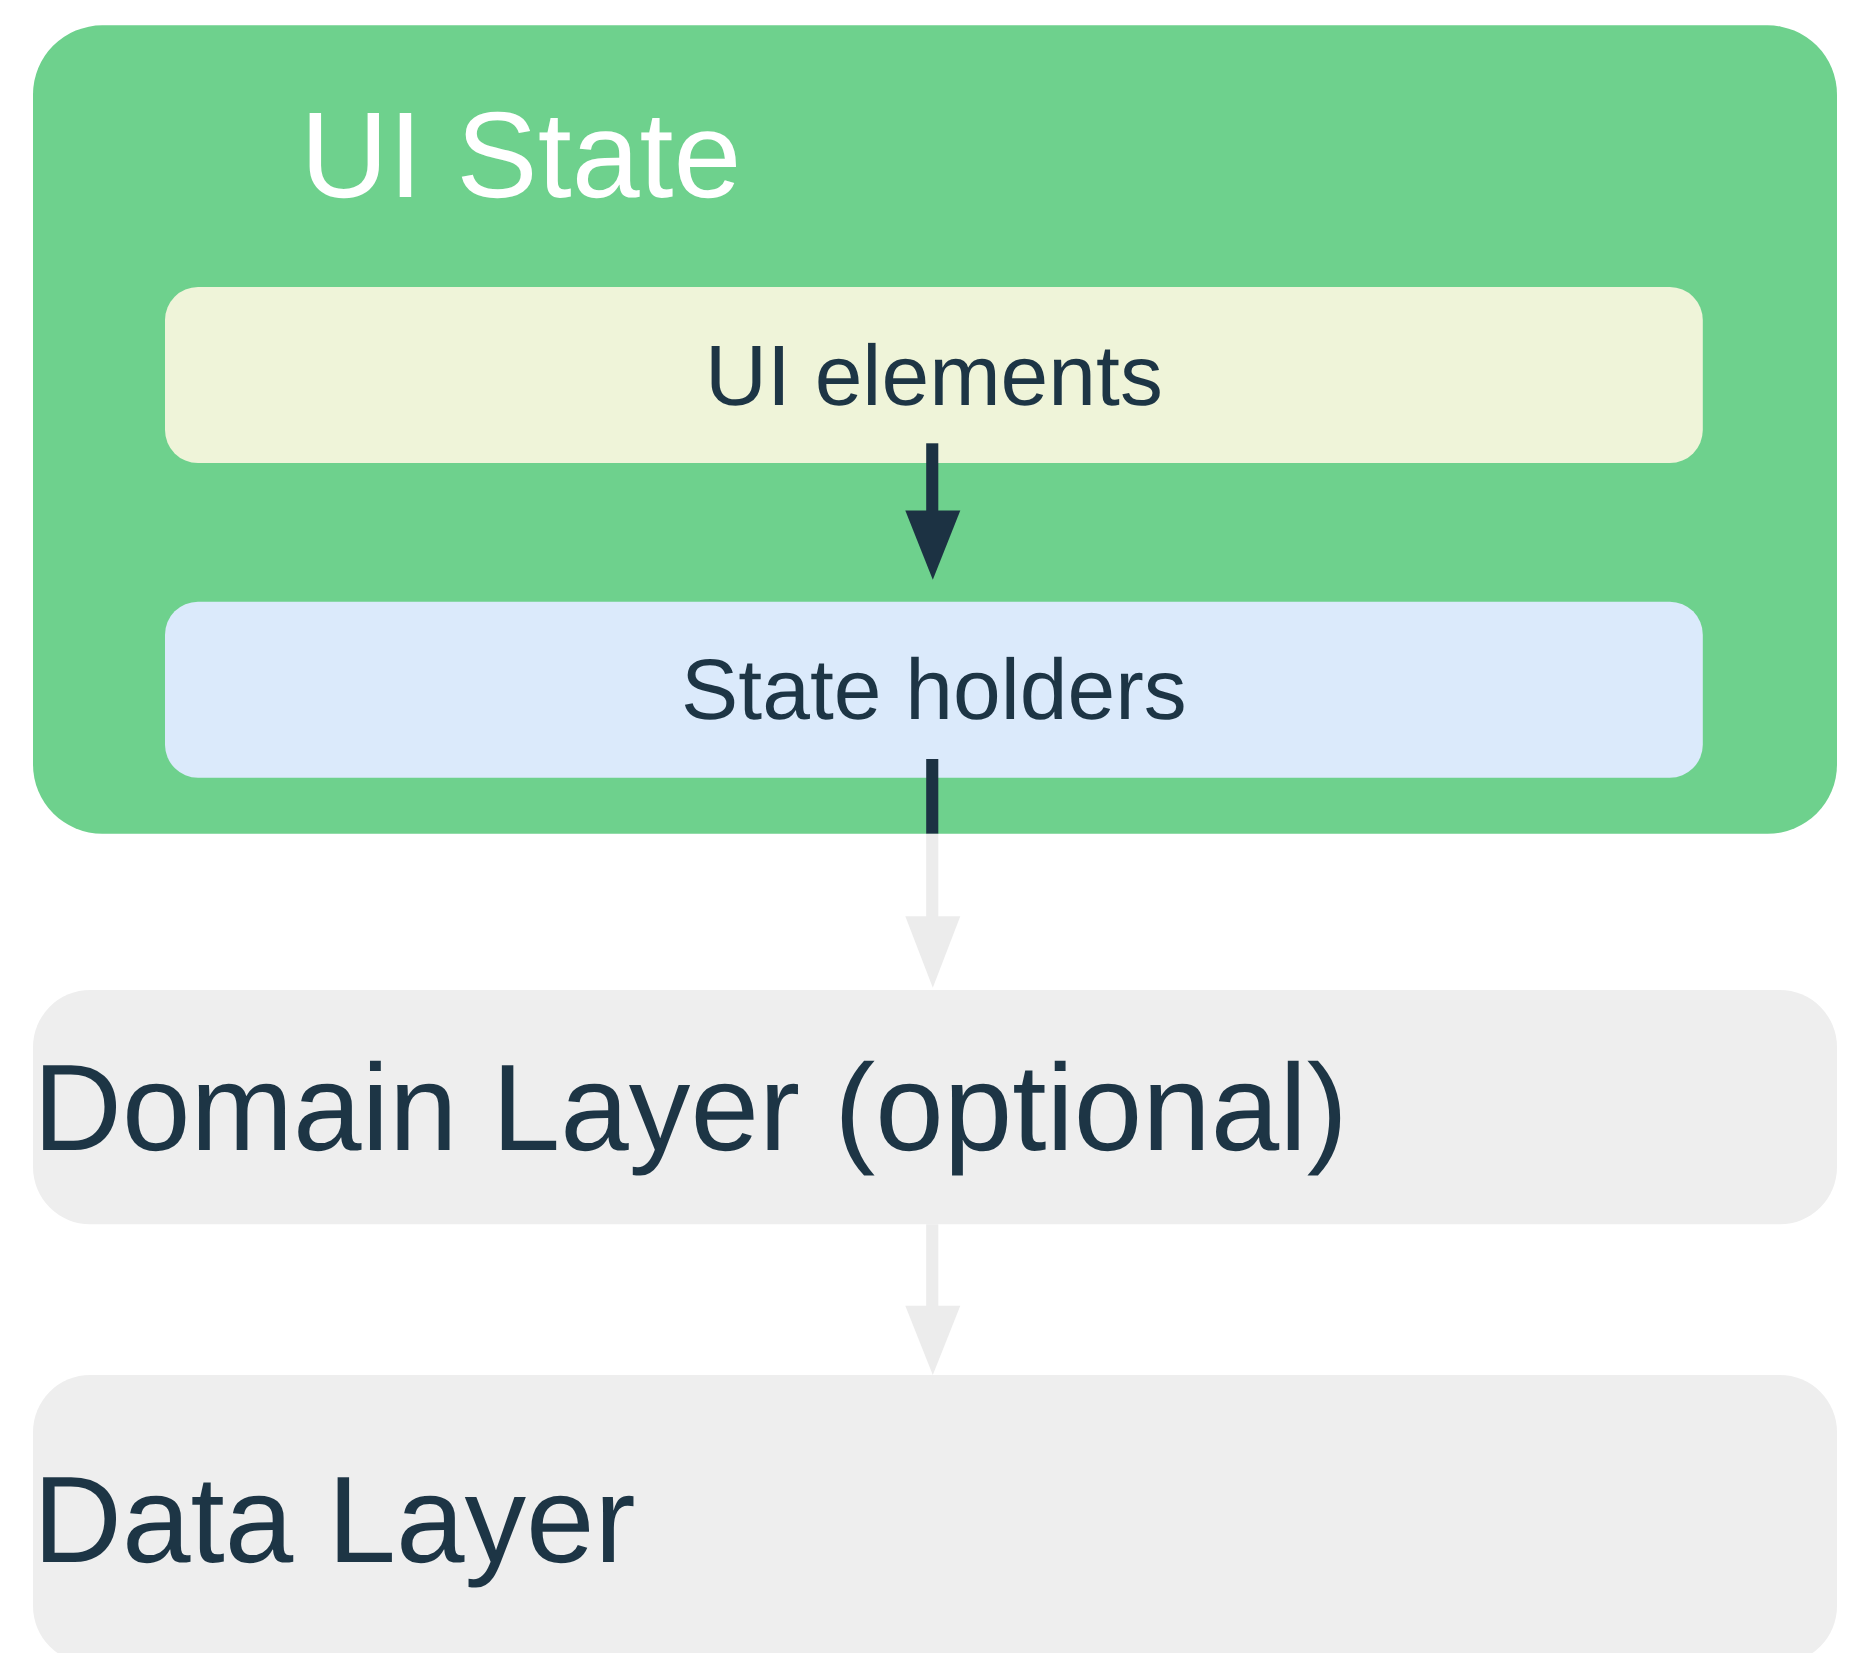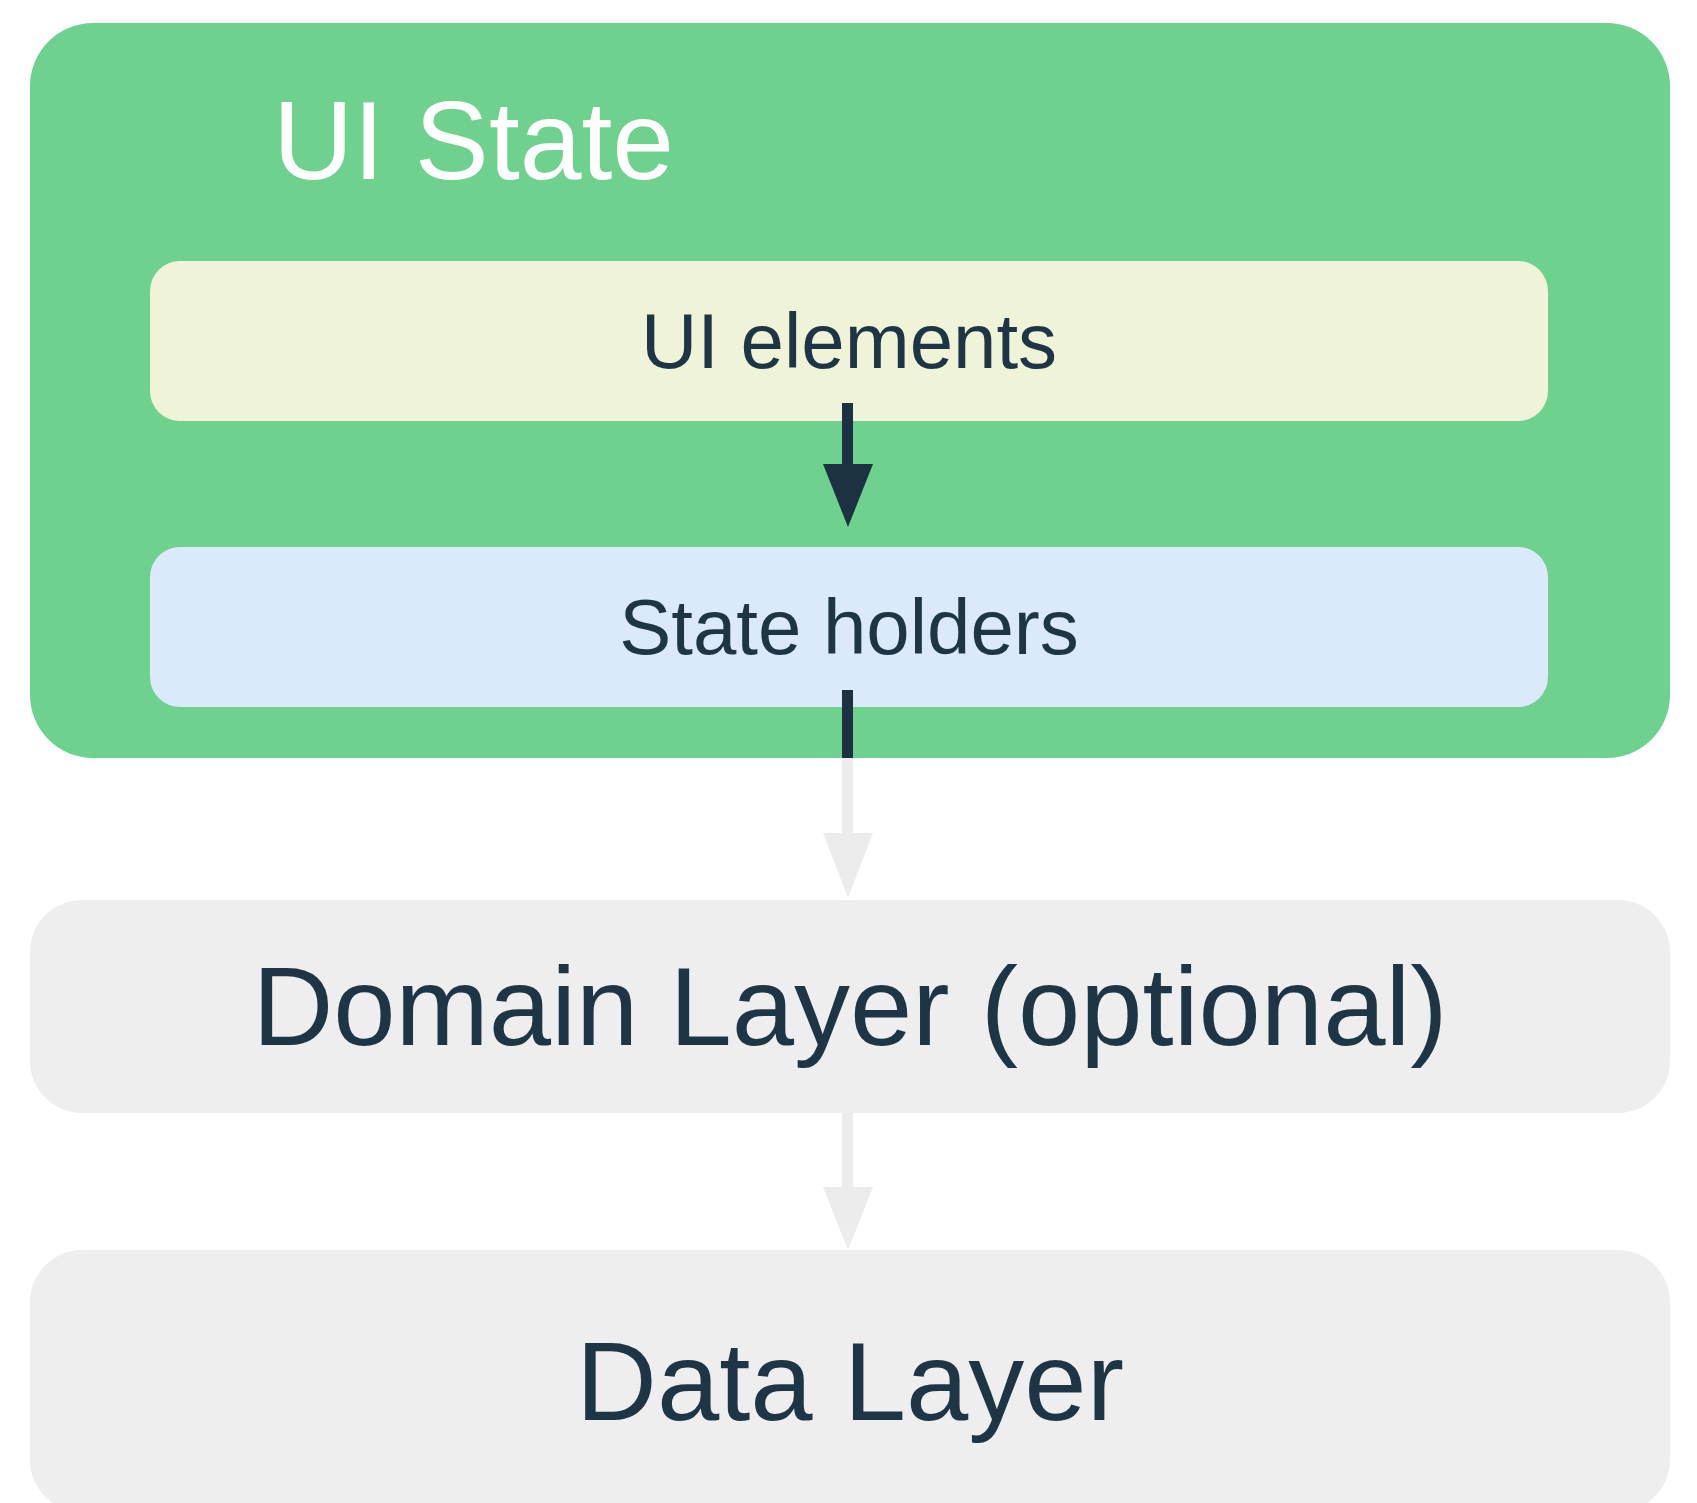--- a/index.html
+++ b/index.html
@@ -49,21 +49,21 @@
   }
 
   
   .layer-box {
     left: 30px;
     width: 1640px;
     background: var(--layer-box-bg);
     border-radius: 52px;
     display: flex;
     align-items: center;
-    justify-content: center;
+    justify-content: flex-start;
   }
   .domain-layer-box { top: 900px; height: 213px; }
   .data-layer-box { top: 1250px; height: 262px; }
   .layer-box .label {
     font-size: 112px;
     color: var(--text-dark);
     white-space: nowrap;
   }
 
   

